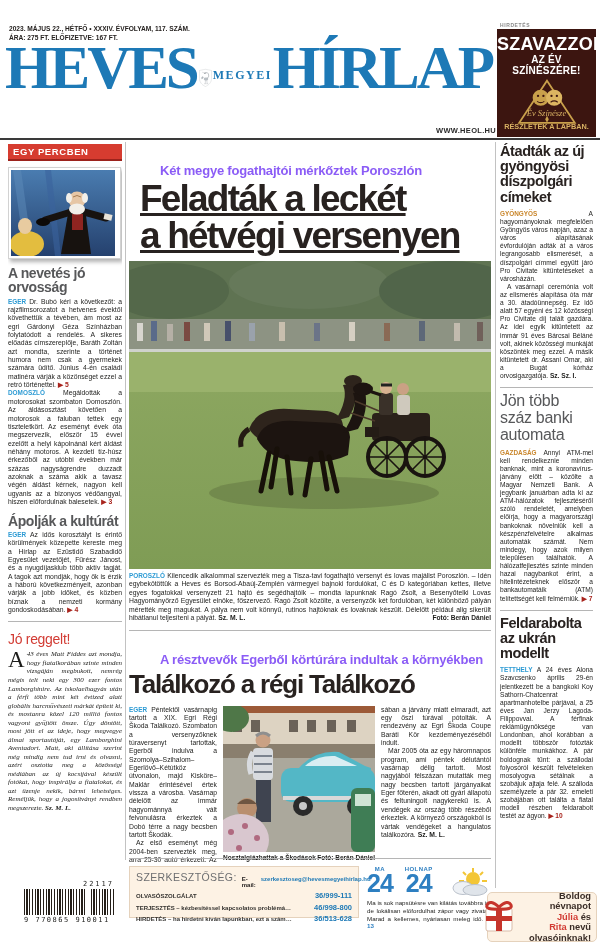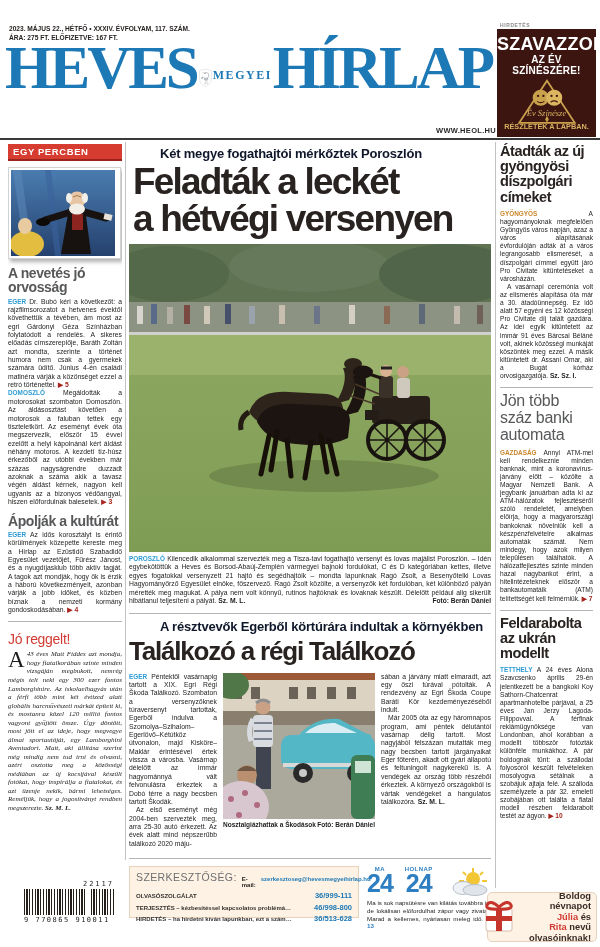--- a/index.html
+++ b/index.html
@@ -41,22 +41,22 @@
   .jr-body{font-family:"Liberation Serif",serif;font-style:italic;font-size:7px;line-height:1.22;text-align:justify;}
   .dropcap{float:left;font-family:"Liberation Serif",serif;font-style:normal;font-size:23px;line-height:19px;padding-right:2px;}
   .barcode{position:absolute;left:16px;top:734px;width:94px;background:#fff;padding-top:2px;}
   .bc-top{font-family:"DejaVu Sans Mono",monospace;font-size:7px;letter-spacing:2px;text-align:right;padding-right:4px;}
   .bars{display:flex;gap:5px;height:26px;margin-top:1px;}
   .bar-block{background:repeating-linear-gradient(90deg,#241e18 0 1px,#fff 1px 2px,#241e18 2px 4px,#fff 4px 5px,#241e18 5px 6px,#fff 6px 8px,#241e18 8px 9px,#fff 9px 11px);}
   .b1{width:62px;} .b2{width:24px;}
   .bc-num{font-family:"DejaVu Sans Mono",monospace;font-size:7px;letter-spacing:1.5px;margin-top:1px;}
   
   .center{position:absolute;left:129px;top:142px;width:362px;height:805px;overflow:hidden;}
-  .kicker{font-size:13px;font-weight:bold;color:#0f172a;letter-spacing:-0.2px;margin:4px 0 2px;padding-left:31px;}
-  .headline1{font-size:37px;font-weight:800;color:#282220;letter-spacing:-1.8px;line-height:1.0;margin:1px 4px 7px;}
+  .kicker{font-size:13px;font-weight:bold;color:#8b5cf6;letter-spacing:-0.2px;margin:21px 0 2px;padding-left:31px;}
+  .headline1{font-size:37px;font-weight:800;color:#282220;letter-spacing:-1.8px;line-height:1.0;margin:1px 11px 7px;text-decoration:underline;}
   .lead-photo{display:block;width:362px;height:308px;}
   .caption{position:relative;font-size:6.8px;line-height:1.24;text-align:justify;margin-top:3px;overflow-wrap:anywhere;}
   .credit{position:absolute;right:0;bottom:0;background:#fff;padding-left:5px;font-weight:bold;font-size:6.6px;}
   .headline2{font-size:26px;font-weight:800;color:#282220;letter-spacing:-1.2px;margin:0 0 6px;}
   .skoda-row{display:flex;gap:6px;}
   .skoda-col1{width:88px;flex:none;}
   .skoda-mid{width:152px;flex:none;}
   .skoda-mid svg{display:block;width:152px;height:146px;}
   .skoda-caprow{display:flex;justify-content:space-between;font-size:6.5px;margin-top:2px;}
   .skoda-caption{font-weight:bold;}

